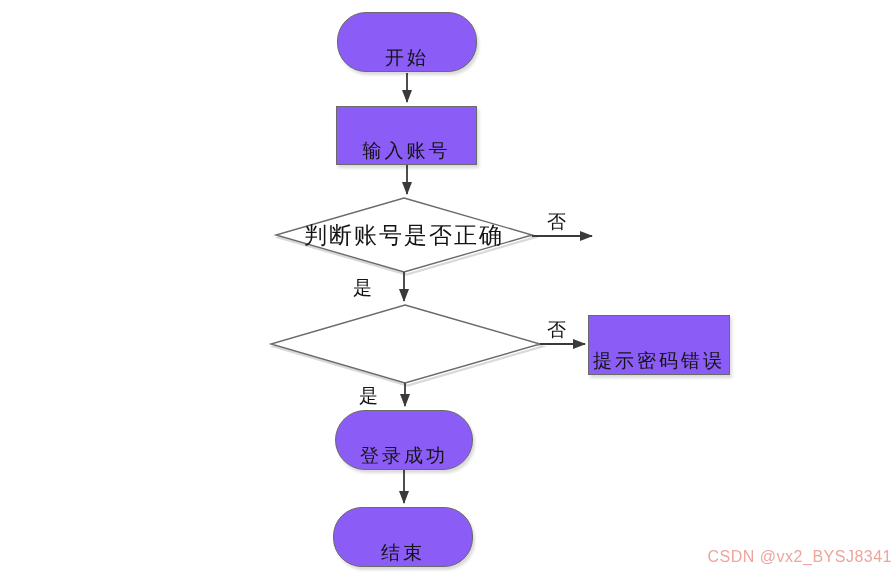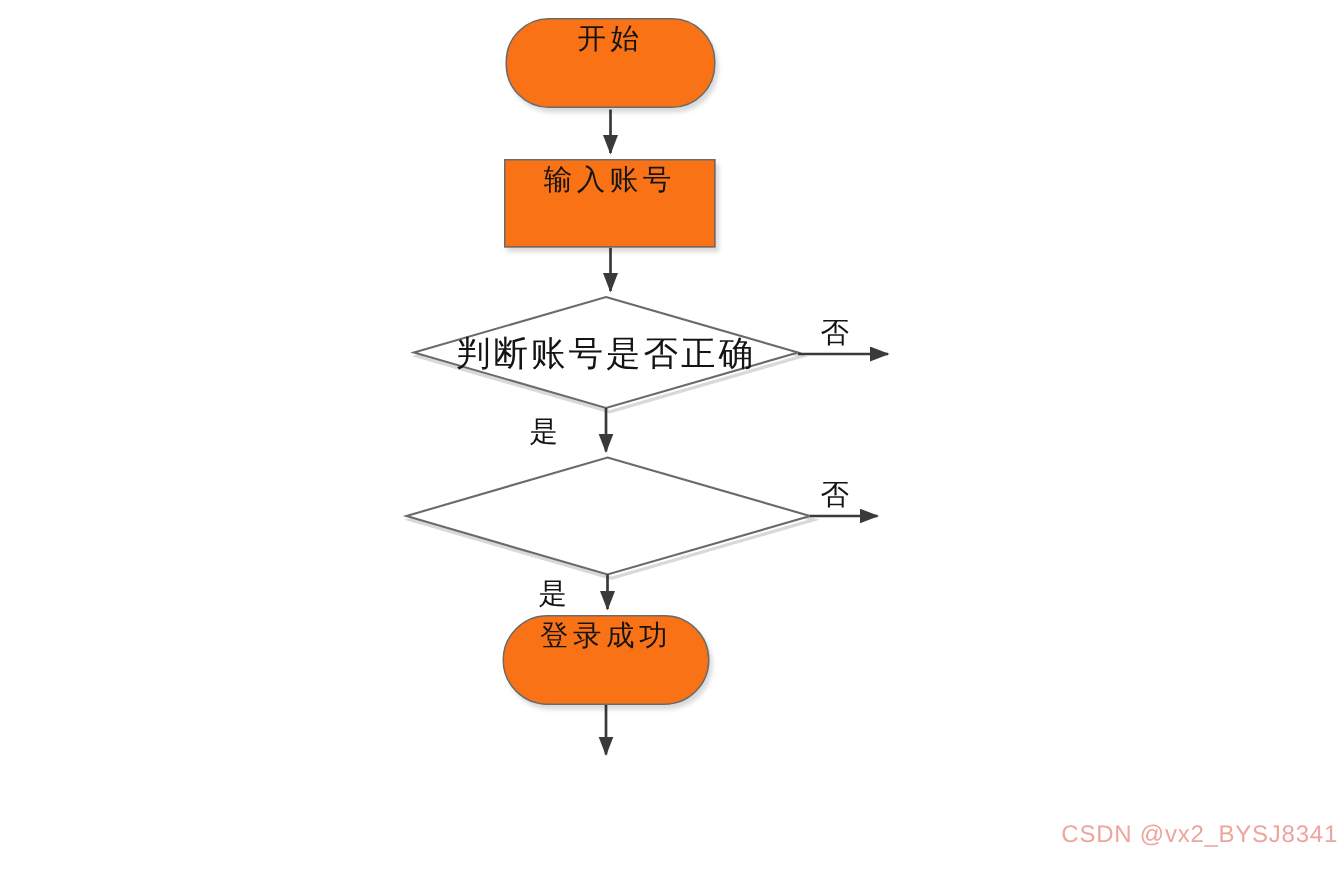--- a/index.html
+++ b/index.html
@@ -17,25 +17,25 @@
     left: 0; top: 0;
     width: 896px; height: 586px;
   }
   .shadowpoly { fill: none; stroke: var(--shadow, #d9d9d9); stroke-width: 2.2; }
   .diamond    { fill: #ffffff; stroke: var(--border, #6a6a6a); stroke-width: 1.4; }
   .flow       { stroke: var(--line, #3a3a3a); stroke-width: 1.8; }
   #ah path    { fill: var(--line, #3a3a3a); }
 
   .node {
     position: absolute;
-    background: #f97316;
+    background: #8b5cf6;
     border: 1.4px solid var(--border, #6a6a6a);
     box-shadow: 2px 3px 3px rgba(0, 0, 0, 0.15);
     display: flex;
-    align-items: flex-start;
+    align-items: flex-end;
     justify-content: center;
     text-align: center;
     font-size: 19px;
     letter-spacing: 3px;
     line-height: 27px;
     box-sizing: border-box;
   }
   .terminator { border-radius: 29px; }
   .dlabel {
     position: absolute;
@@ -97,25 +97,31 @@
   <div class="node" style="left:336px; top:106px; width:141px; height:59px;">
     <div>
       <span style="display:block">输入账号</span>
     </div>
   </div>
 
   <div class="dlabel" style="left:276px; top:198px; width:256px; height:74px;">判断账号是否正确</div>
 
 
 
+  <div class="node" style="left:588px; top:315px; width:142px; height:60px;">
+    <span>提示密码错误</span>
+  </div>
 
   <div class="node" style="left:335px; top:410px; width:138px; height:60px;border-radius:30px;">
     <span>登录成功</span>
   </div>
 
+  <div class="node terminator" style="left:333px; top:507px; width:140px; height:60px;">
+    <span>结束</span>
+  </div>
 
   <div class="elabel" style="left:547px; top:209px;">否</div>
   <div class="elabel" style="left:353px; top:275px;">是</div>
   <div class="elabel" style="left:547px; top:317px;">否</div>
   <div class="elabel" style="left:359px; top:383px;">是</div>
 
   <div class="watermark">CSDN @vx2_BYSJ8341</div>
 </div>
 
 </body></html>

